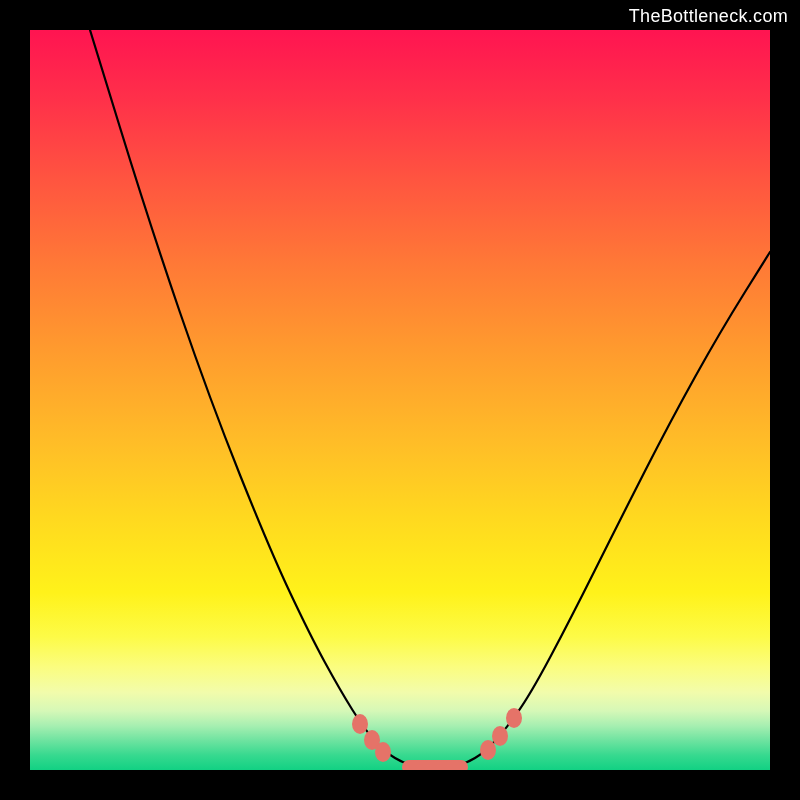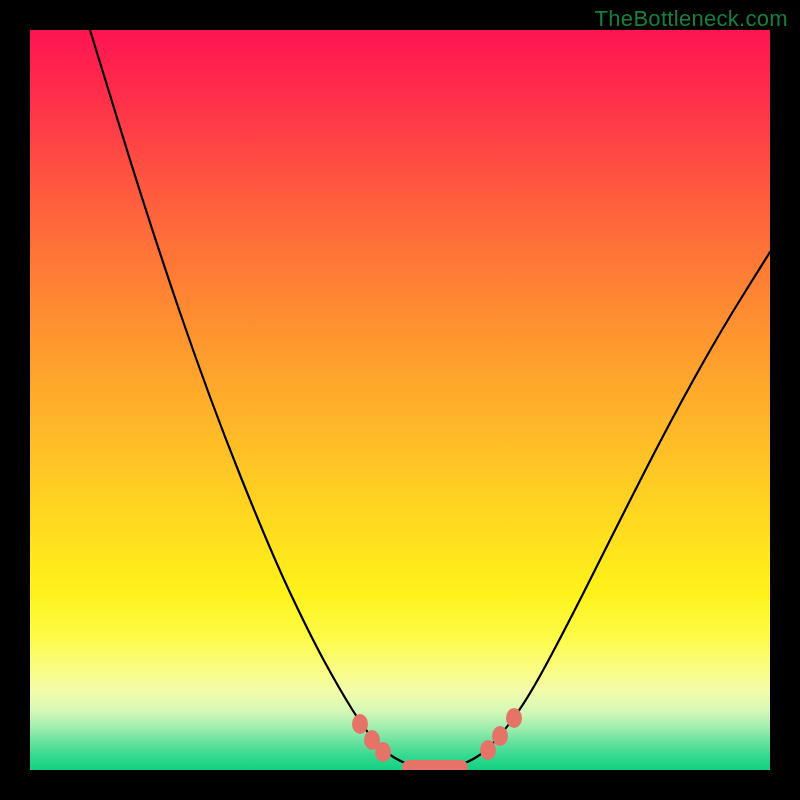--- a/index.html
+++ b/index.html
@@ -65,22 +65,22 @@
     stroke: none;
   }
   .marker-pill {
     fill: #e57368;
     stroke: none;
   }
   .watermark {
     position: absolute;
     top: 6px;
     right: 12px;
-    color: #15803d;
-    font-size: 22px;
+    color: #ffffff;
+    font-size: 18px;
     font-weight: 500;
     letter-spacing: 0.3px;
     user-select: none;
   }
 </style>
 </head>
 <body>
 
 <div class="frame">
   <div class="plot-area">

